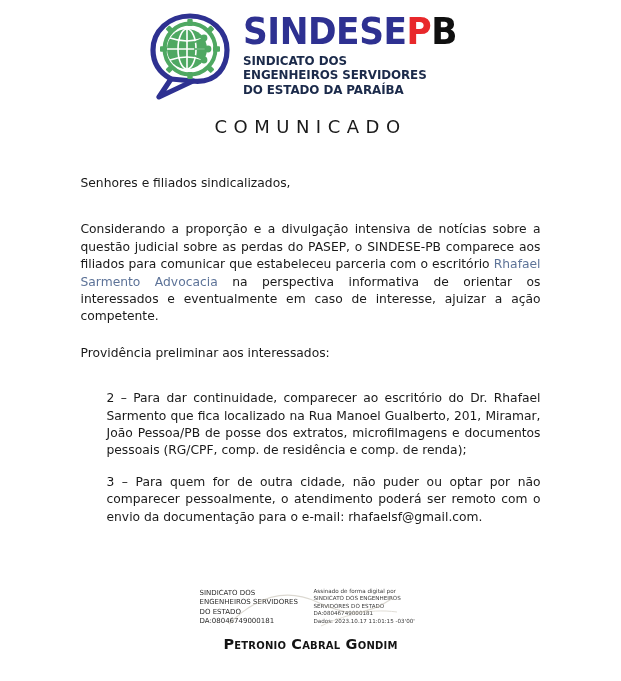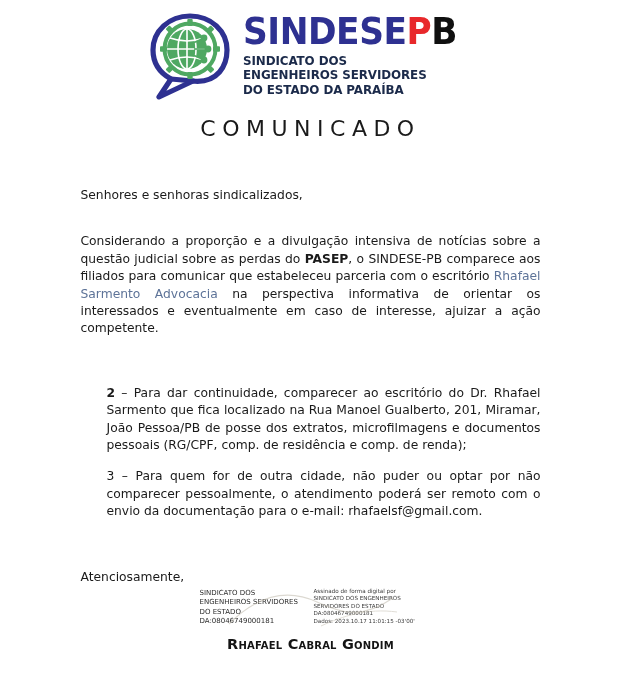--- a/index.html
+++ b/index.html
@@ -72,26 +72,26 @@
     letter-spacing: -0.1px;
     white-space: nowrap;
     transform: scaleX(0.96);
     transform-origin: left center;
   }
 
   
   .doc-title {
     text-align: center;
     font-family: "DejaVu Sans", sans-serif;
-    font-size: 22px;
+    font-size: 18px;
     font-weight: normal;
     letter-spacing: 6.5px;
     color: #1a1a1a;
     margin-top: 18px;
-    margin-bottom: 12px;
+    margin-bottom: 4px;
   }
 
   
   .body-area {
     margin: 0 auto;
     width: 460px;
     padding-top: 34px;
     font-size: 12.3px;
     line-height: 17.4px;
     color: #1a1a1a;
@@ -102,21 +102,21 @@
     text-justify: inter-word;
   }
   p.greeting { margin: 0 0 0 0; }
   .gap-lg { height: 29px; }
   .gap-md { height: 19px; }
   .gap-sm { height: 14px; }
 
   .indent {
     padding-left: 26px;
   }
-  .b { font-weight: bold; }
+  .b { font-weight: normal; }
   .accent { color: #5d7398; font-weight: normal; }
   .email { font-weight: normal; }
 
   .dateline {
     margin: 0;
     text-align: right;
     padding-right: 6px;
   }
 
   
@@ -238,46 +238,46 @@
         <div>ENGENHEIROS SERVIDORES</div>
         <div>DO ESTADO DA PARAÍBA</div>
       </div>
     </div>
   </div>
 
   <h1 class="doc-title">COMUNICADO</h1>
 
   <div class="body-area">
 
-    <p class="para greeting">Senhores e senhoras sindicalizados,</p>
+    <p class="para greeting">Senhores e filiados sindicalizados,</p>
 
     <div class="gap-lg"></div>
 
     <p class="para"><span>Considerando a proporção e a divulgação intensiva de notícias sobre a questão judicial sobre as perdas do </span><span class="b">PASEP</span><span>, o SINDESE-PB comparece aos filiados para comunicar que estabeleceu parceria com o escritório </span><span class="accent">Rhafael Sarmento Advocacia</span><span> na perspectiva informativa de orientar os interessados e eventualmente em caso de interesse, ajuizar a ação competente.</span></p>
 
     <div class="gap-md"></div>
 
+    <p class="para">Providência preliminar aos interessados:</p>
 
     <div class="gap-sm"></div>
 
 
     <div class="gap-sm"></div>
 
     <p class="para indent"><span class="b">2</span><span> – Para dar continuidade, comparecer ao escritório do Dr. Rhafael Sarmento que fica localizado na Rua Manoel Gualberto, 201, Miramar, João Pessoa/PB de posse dos extratos, microfilmagens e documentos pessoais (RG/CPF, comp. de residência e comp. de renda);</span></p>
 
     <div class="gap-sm"></div>
 
     <p class="para indent"><span>3</span><span> – Para quem for de outra cidade, não puder ou optar por não comparecer pessoalmente, o atendimento poderá ser remoto com o envio da documentação para o e-mail: </span><span class="email">rhafaelsf@gmail.com</span><span>.</span></p>
 
     <div class="gap-md"></div>
 
 
     <div class="gap-lg"></div>
 
-    <p class="para">Atenciosamente,</p>
   </div>
 
   <div class="sig-block">
 
     <div class="sig-stamps">
 
       <svg class="sig-swirl" width="180" height="46" viewBox="0 0 180 46">
         <path d="M8 38 C 40 6 70 4 96 16 C 120 27 140 34 172 12" fill="none" stroke="#b9b3a4" stroke-width="1.1"></path>
         <path d="M100 40 C 122 30 146 22 176 26" fill="none" stroke="#c2bcae" stroke-width="1"></path>
       </svg>
@@ -291,16 +291,16 @@
 
       <div class="stamp stamp-right">
         <div>Assinado de forma digital por</div>
         <div>SINDICATO DOS ENGENHEIROS</div>
         <div>SERVIDORES DO ESTADO</div>
         <div>DA:08046749000181</div>
         <div>Dados: 2023.10.17 11:01:15 -03'00'</div>
       </div>
     </div>
 
-    <div class="sig-name">Rhafael Cabral Gondim</div>
+    <div class="sig-name">Petronio Cabral Gondim</div>
   </div>
 
 </div>
 
 </body></html>

